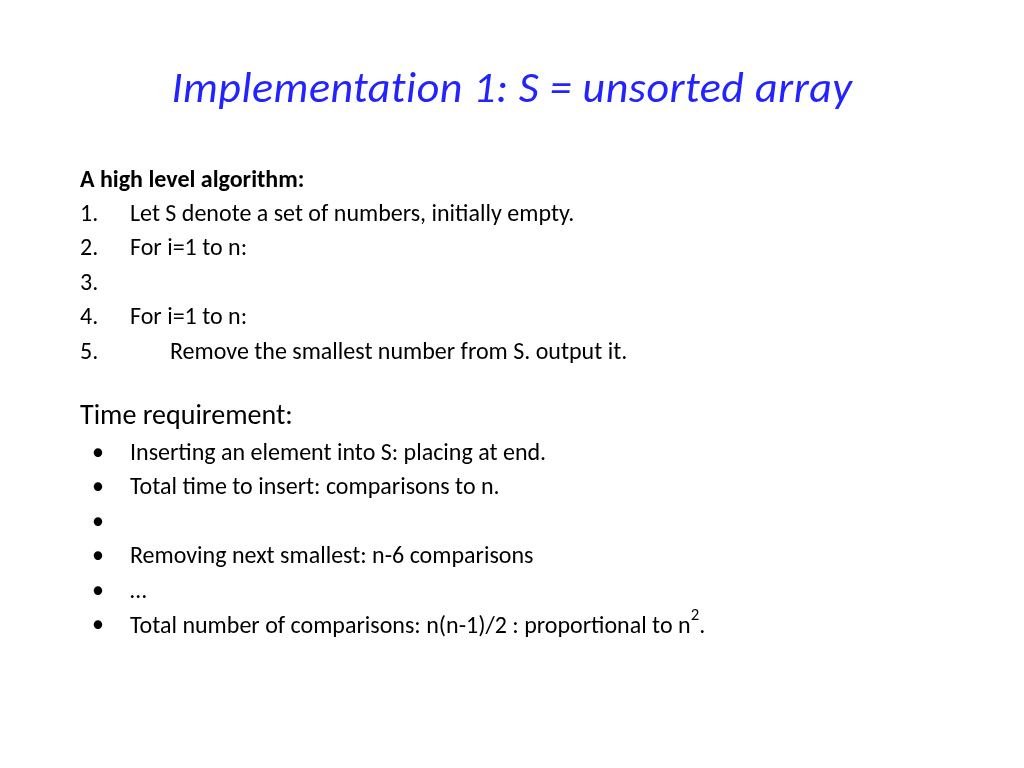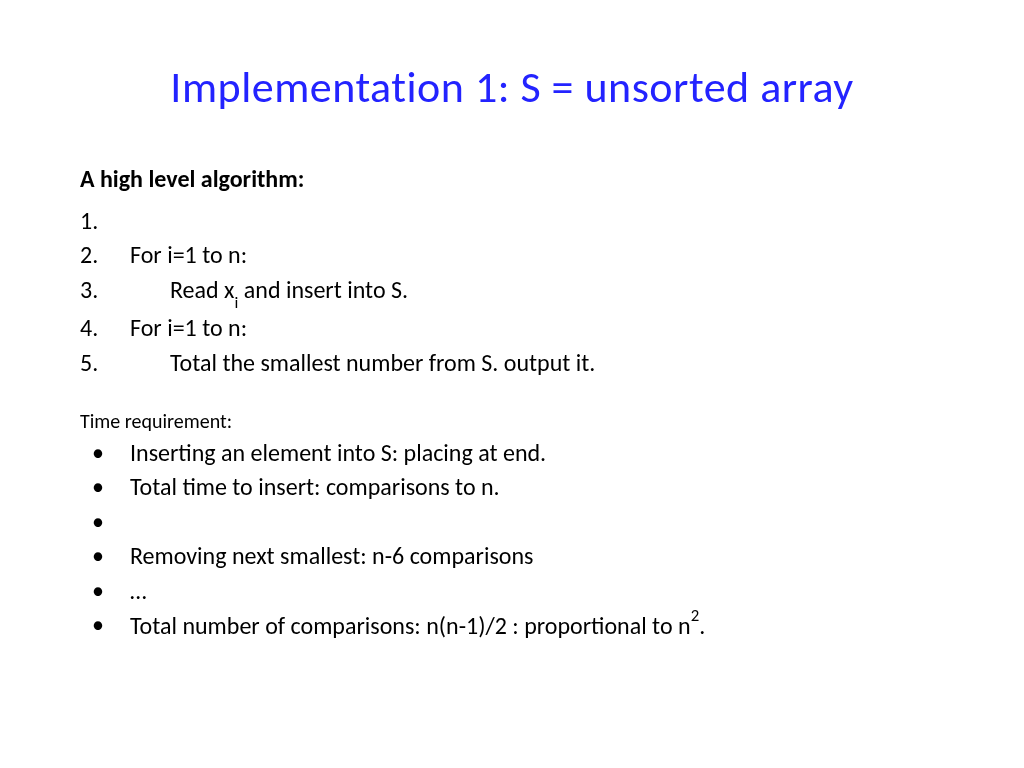--- a/index.html
+++ b/index.html
@@ -15,46 +15,47 @@
       padding: 60px 80px 40px 80px;
       overflow: hidden;
     }
     .title {
       color: #2323ff;
       font-size: 44px;
       font-weight: 400;
       text-align: center;
       margin-bottom: 50px;
       letter-spacing: 0.5px;
+      font-style: italic;
     }
     .subheading {
       font-size: 24px;
       font-weight: bold;
       color: #000;
-      margin-bottom: 12px;
+      margin-bottom: 4px;
     }
     .numbered-list {
       list-style: none;
       font-size: 24px;
       color: #000;
       margin-bottom: 30px;
     }
     .numbered-list li {
       display: flex;
       margin-bottom: 2px;
       line-height: 1.35;
     }
     .numbered-list .num {
       min-width: 50px;
     }
     .numbered-list .indented {
       padding-left: 40px;
     }
     .section-label {
-      font-size: 20px;
+      font-size: 28px;
       color: #000;
       margin-bottom: 4px;
     }
     .bullet-list {
       list-style: none;
       font-size: 24px;
       color: #000;
     }
     .bullet-list li {
       display: flex;
@@ -81,36 +82,36 @@
 </head>
 <body>
 
 <h1 class="title">Implementation 1: S = unsorted array</h1>
 
 <div class="subheading">A high level algorithm:</div>
 
 <ol class="numbered-list" id="steps-list">
     <li>
       <span class="num">1.</span>
+      <span>Let S denote a set of numbers, initially empty.</span>
     </li>
     <li>
       <span class="num">2.</span>
       <span>For i=1 to n:</span>
     </li>
     <li>
       <span class="num">3.</span>
-      <span class="indented">Read x<span class="sub">i</span> and insert into S.</span>
     </li>
     <li>
       <span class="num">4.</span>
       <span>For i=1 to n:</span>
     </li>
     <li>
       <span class="num">5.</span>
-      <span class="indented">Total the smallest number from S. output it.</span>
+      <span class="indented">Remove the smallest number from S. output it.</span>
     </li>
   </ol>
 
 <div class="section-label">Time requirement:</div>
 
 <ul class="bullet-list" id="bullets-list">
     <li>
       <span class="bullet">•</span>
       <span>Inserting an element into S: placing at end.</span>
     </li>

